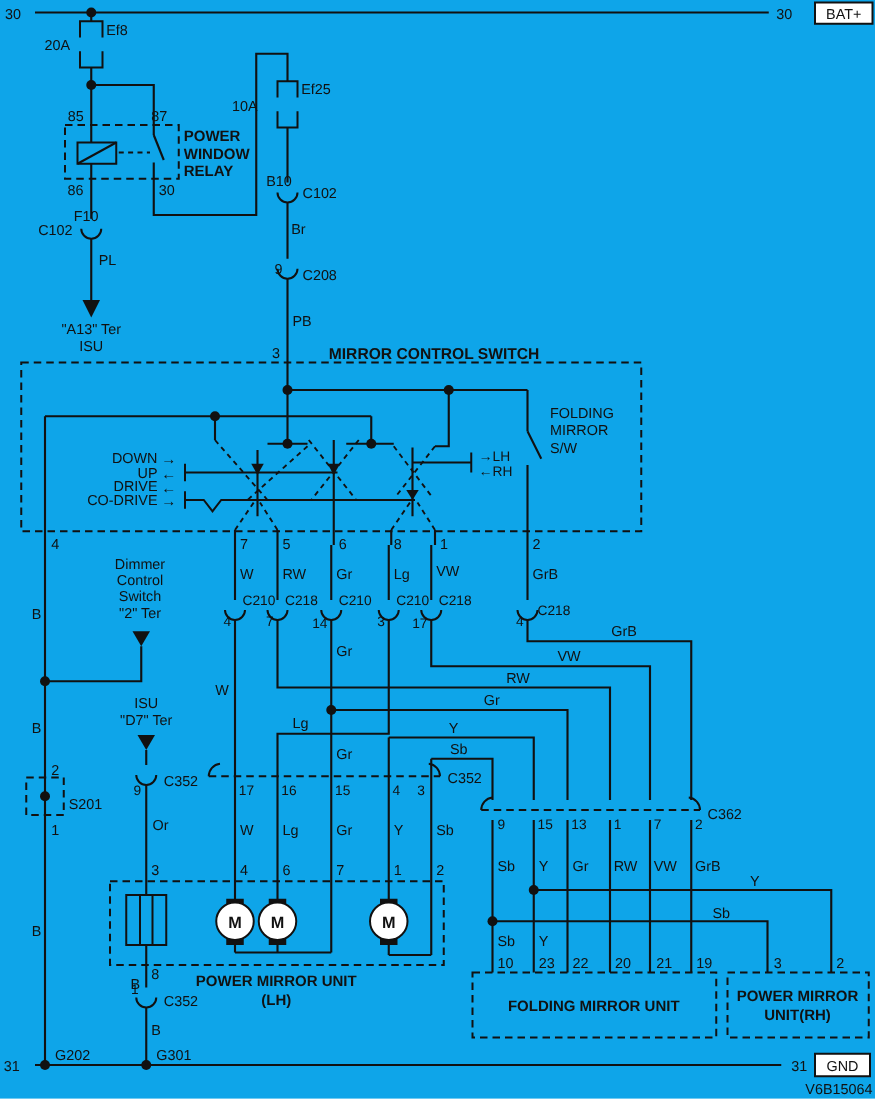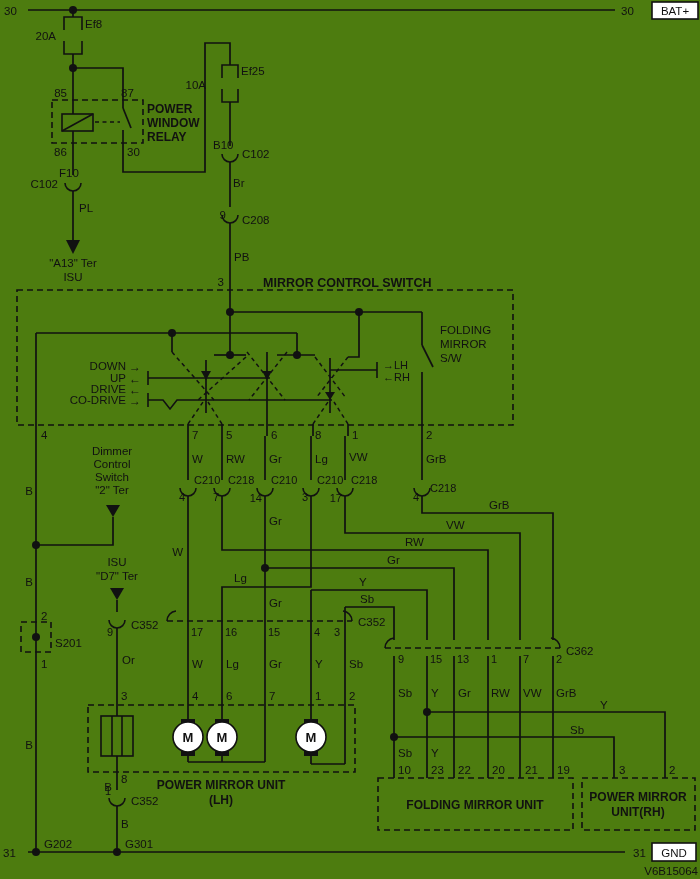--- a/index.html
+++ b/index.html
@@ -1,16 +1,16 @@
 <!DOCTYPE html>
 <html><head>
 <meta charset="utf-8">
 <style>
   html,body{margin:0;padding:0;background:#fff;}
-  .stage{position:relative;width:700px;height:879px;background:#4d7c0f;font-family:"Liberation Sans",sans-serif;}
+  .stage{position:relative;width:700px;height:879px;background:#0ea5e9;font-family:"Liberation Sans",sans-serif;}
   svg{position:absolute;left:0;top:0;}
   svg text{fill:#111;font-family:"Liberation Sans",sans-serif;font-size:11.5px;}
   svg text.sm{font-size:11px;}
   svg text.b{font-weight:bold;font-size:12px;}
   svg text.t{font-weight:bold;font-size:12.5px;}
   svg text.ar{font-size:12px;}
   svg text.m{font-weight:bold;font-size:13px;}
   .w{stroke:#111;stroke-width:1.7;fill:none;}
   .w2{stroke:#111;stroke-width:1.6;fill:none;}
   .bx{stroke:#111;stroke-width:1.6;fill:none;stroke-dasharray:6,4;}

